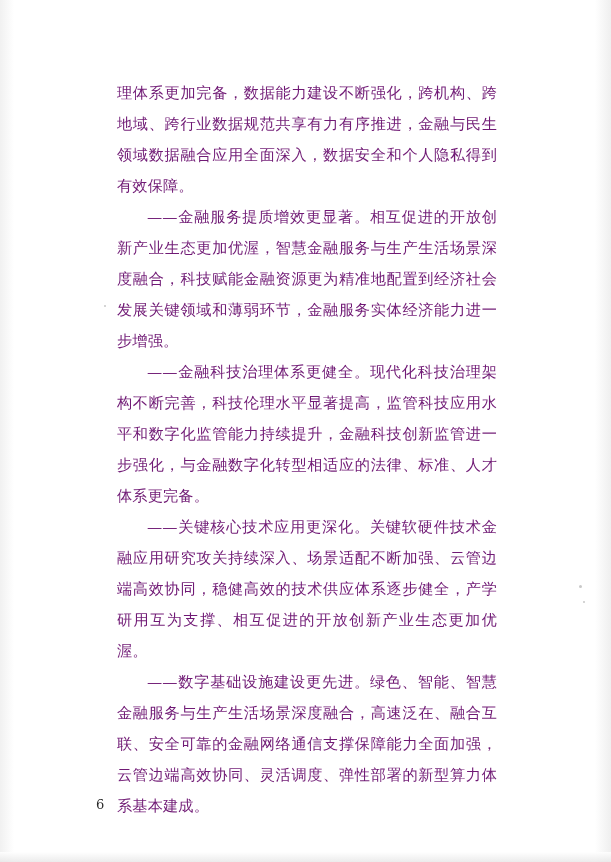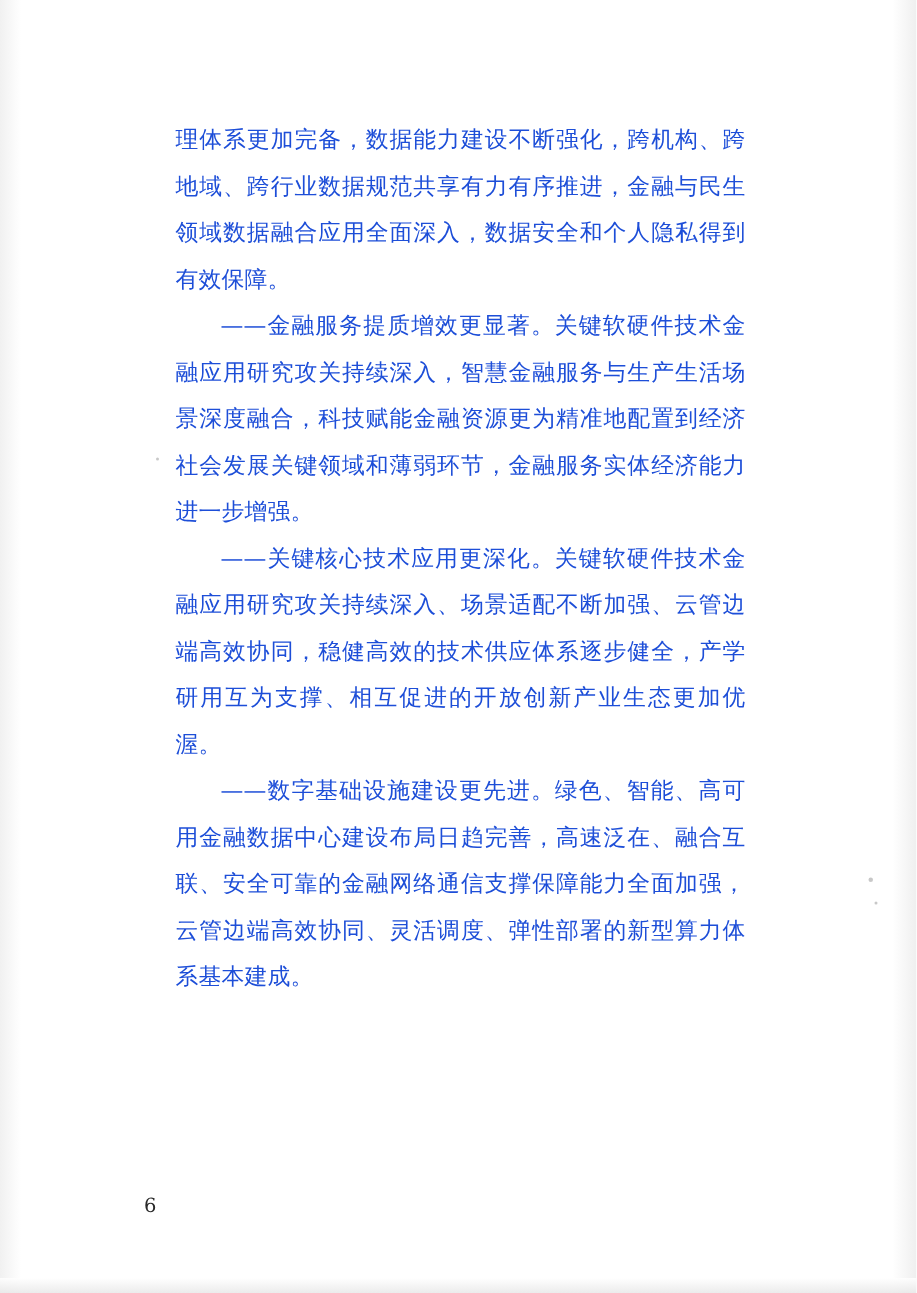--- a/index.html
+++ b/index.html
@@ -49,21 +49,21 @@
     opacity: 0.55;
   }
   .body-text {
     position: absolute;
     left: 117px;
     top: 78px;
     width: 380px;
     font-family: "DejaVu Serif", serif;
     font-size: 15.2px;
     line-height: 31px;
-    color: #1d4ed8;
+    color: #701a75;
     text-align: justify;
     text-justify: inter-character;
     letter-spacing: 0.15px;
   }
   .body-text p {
     margin: 0 0 0 0;
     text-align: justify;
     text-justify: inter-character;
   }
   .body-text p.indent {
@@ -86,20 +86,21 @@
   <div class="page-edge-left"></div>
   <div class="page-edge-right"></div>
   <div class="page-edge-bottom"></div>
 
   <div class="speck" style="left:579px; top:585px; width:3px; height:3px;"></div>
   <div class="speck" style="left:583px; top:601px; width:2px; height:2px;"></div>
   <div class="speck" style="left:104px; top:305px; width:2px; height:2px;"></div>
 
   <div class="body-text">
     <p class="no-indent">理体系更加完备，数据能力建设不断强化，跨机构、跨地域、跨行业数据规范共享有力有序推进，金融与民生领域数据融合应用全面深入，数据安全和个人隐私得到有效保障。</p>
-    <p class="indent">——金融服务提质增效更显著。关键软硬件技术金融应用研究攻关持续深入，智慧金融服务与生产生活场景深度融合，科技赋能金融资源更为精准地配置到经济社会发展关键领域和薄弱环节，金融服务实体经济能力进一步增强。</p>
+    <p class="indent">——金融服务提质增效更显著。相互促进的开放创新产业生态更加优渥，智慧金融服务与生产生活场景深度融合，科技赋能金融资源更为精准地配置到经济社会发展关键领域和薄弱环节，金融服务实体经济能力进一步增强。</p>
+    <p class="indent">——金融科技治理体系更健全。现代化科技治理架构不断完善，科技伦理水平显著提高，监管科技应用水平和数字化监管能力持续提升，金融科技创新监管进一步强化，与金融数字化转型相适应的法律、标准、人才体系更完备。</p>
     <p class="indent">——关键核心技术应用更深化。关键软硬件技术金融应用研究攻关持续深入、场景适配不断加强、云管边端高效协同，稳健高效的技术供应体系逐步健全，产学研用互为支撑、相互促进的开放创新产业生态更加优渥。</p>
-    <p class="indent">——数字基础设施建设更先进。绿色、智能、高可用金融数据中心建设布局日趋完善，高速泛在、融合互联、安全可靠的金融网络通信支撑保障能力全面加强，云管边端高效协同、灵活调度、弹性部署的新型算力体系基本建成。</p>
+    <p class="indent">——数字基础设施建设更先进。绿色、智能、智慧金融服务与生产生活场景深度融合，高速泛在、融合互联、安全可靠的金融网络通信支撑保障能力全面加强，云管边端高效协同、灵活调度、弹性部署的新型算力体系基本建成。</p>
   </div>
 
   <div class="page-number">6</div>
 
 </div>
 
 </body></html>

